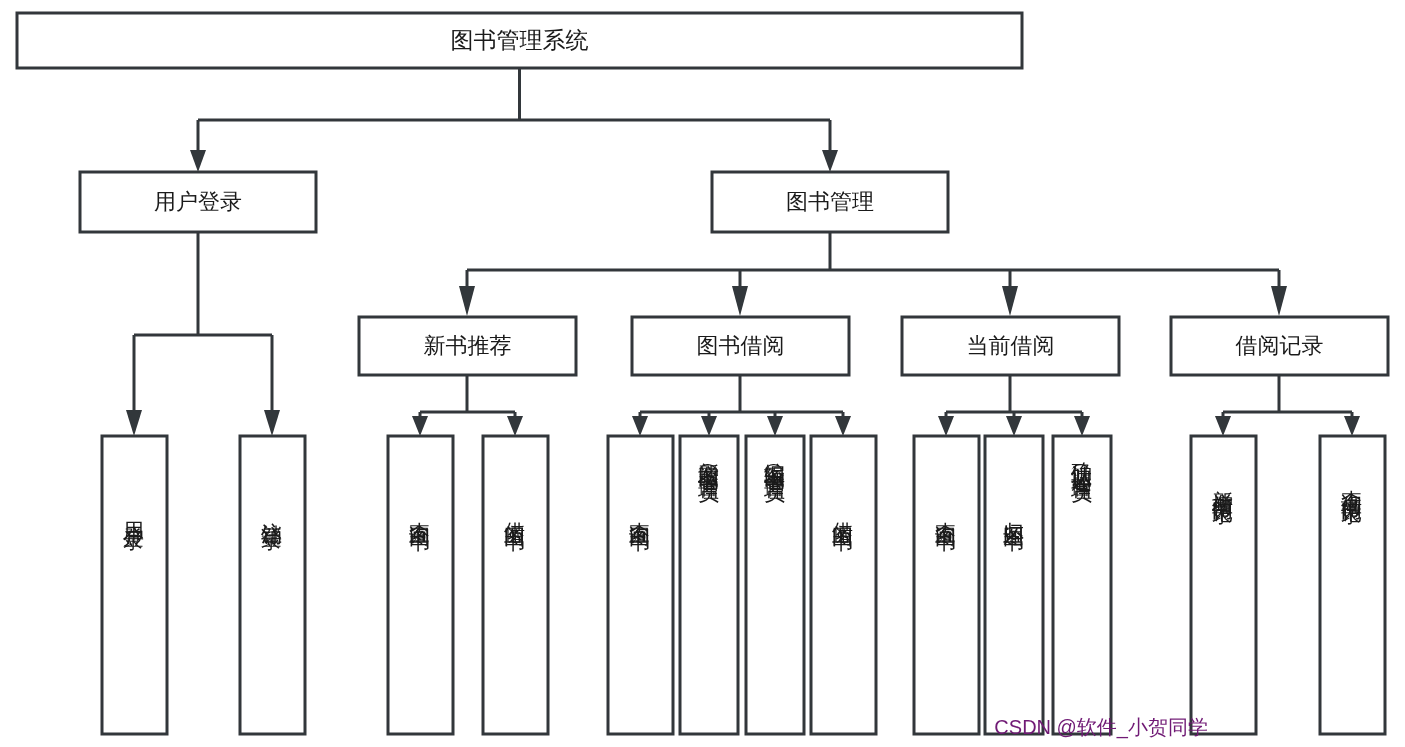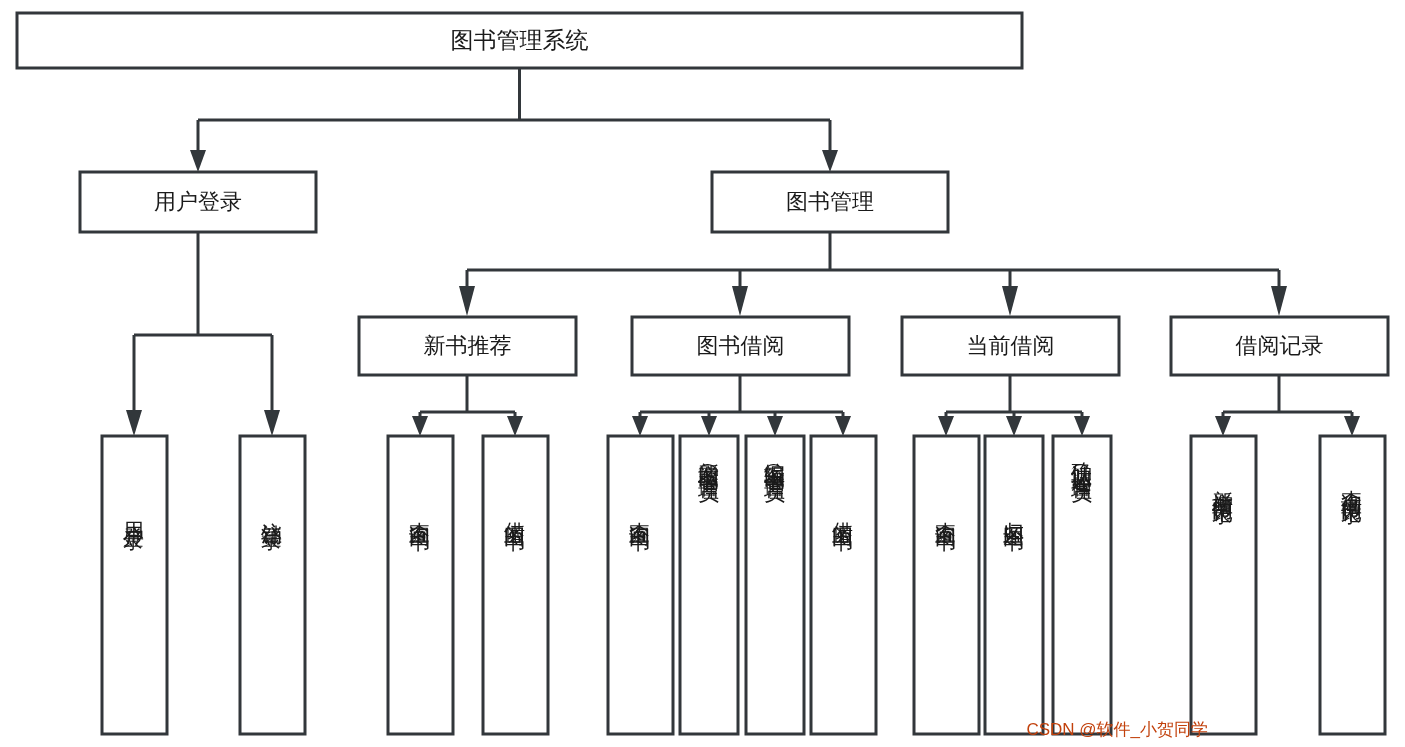--- a/index.html
+++ b/index.html
@@ -66,22 +66,22 @@
     letter-spacing: 3px;
     white-space: nowrap;
     transform: translateX(-50%);
     pointer-events: none;
   }
   .watermark {
     position: absolute;
     right: 10px;
     bottom: 6px;
     font-family: "Liberation Sans", "DejaVu Sans", sans-serif;
-    font-size: 17px;
-    color: #c2410c;
+    font-size: 20px;
+    color: #701a75;
     white-space: nowrap;
     user-select: none;
   }
 </style>
 </head>
 <body>
 
 <div id="diagram-root">
 
   <svg id="flow" viewBox="0 0 1405 747" xmlns="http://www.w3.org/2000/svg">

